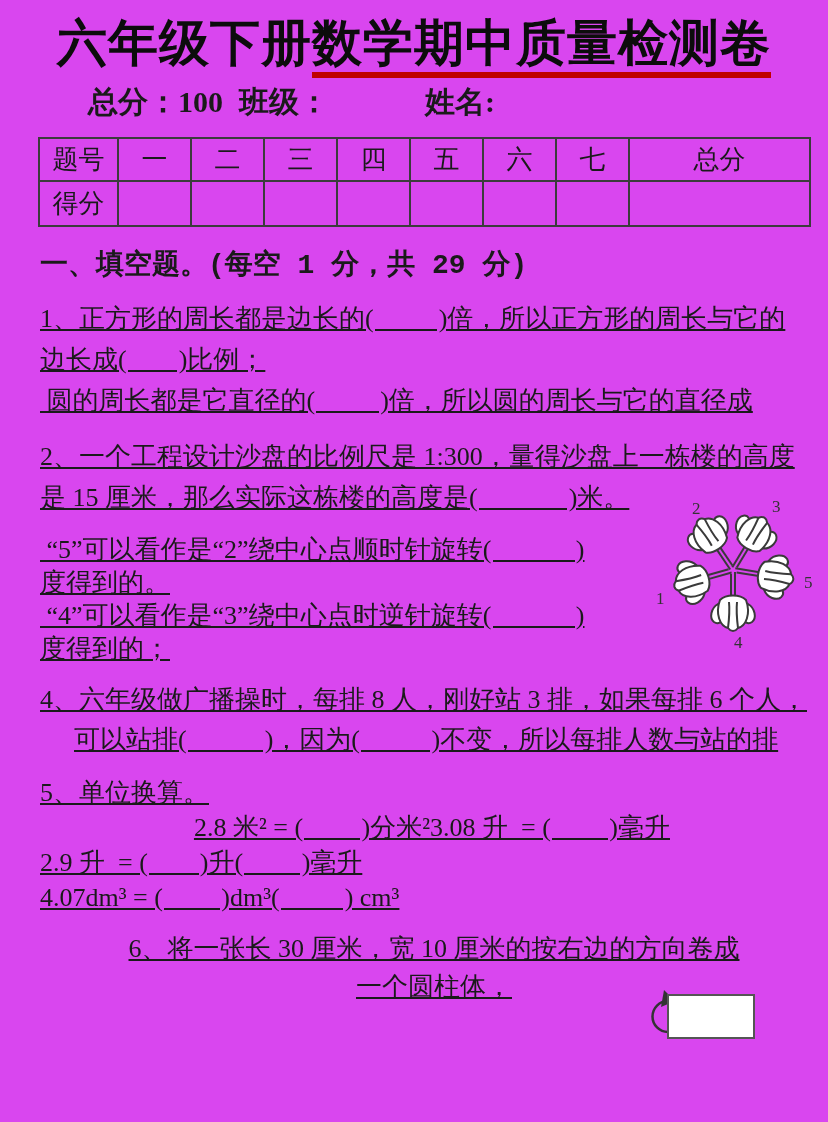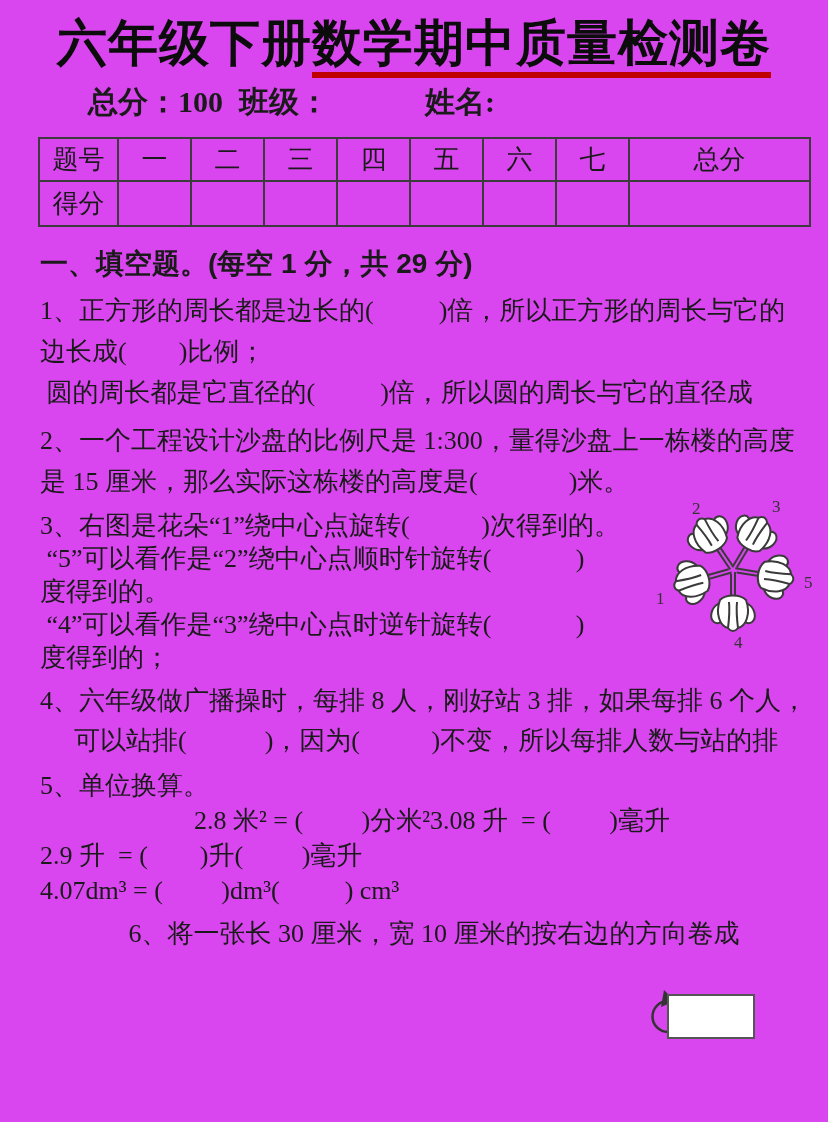--- a/index.html
+++ b/index.html
@@ -50,33 +50,33 @@
     height:41px;
     overflow:hidden;
   }
   td.cw0{width:77px;}
   td.cw1{width:71px;}
   td.cw8{width:179px;}
   tr.r2 td{height:43px;border-radius:6px;}
   
   .sec-heading{
     margin:18px 0 4px 40px;
-    font-family:Liberation Sans, sans-serif;
+    font-family:Liberation Mono, monospace;
     font-weight:900;
     font-size:28px;
     white-space:pre;
   }
   .body-text{margin-left:40px;font-size:26px;}
   .line{white-space:pre;}
   .lh41 .line{line-height:41px;}
   .lh33 .line{line-height:33px;}
   .lh40 .line{line-height:40px;}
   .lh35 .line{line-height:35px;}
   .lh38 .line{line-height:38px;text-align:center;}
-  .blk{margin-top:7px;}
+  .blk{margin-top:15px;text-decoration:underline;}
   .ind2{padding-left:34px;}
   .row2col{display:flex;text-align:right;}
   .row2col .colL{width:390px;white-space:pre;}
   .row2col .colR{white-space:pre;}
   
   .flower-fig{
     position:absolute;
     left:636px;top:486px;
     width:190px;height:170px;
   }
@@ -141,21 +141,20 @@
       <div class="line">边长成(        )比例；</div>
       <div class="line"> 圆的周长都是它直径的(          )倍，所以圆的周长与它的直径成</div>
     </div>
 
     <div class="blk lh41">
       <div class="line">2、一个工程设计沙盘的比例尺是 1:300，量得沙盘上一栋楼的高度</div>
       <div class="line">是 15 厘米，那么实际这栋楼的高度是(              )米。</div>
     </div>
 
     <div class="blk lh33">
-      <div class="line">3、右图是花朵“1”绕中心点旋转(           )次得到的。</div>
       <div class="line"> “5”可以看作是“2”绕中心点顺时针旋转(             )</div>
       <div class="line">度得到的。</div>
       <div class="line"> “4”可以看作是“3”绕中心点时逆针旋转(             )</div>
       <div class="line">度得到的；</div>
     </div>
 
     <div class="blk lh40">
       <div class="line">4、六年级做广播操时，每排 8 人，刚好站 3 排，如果每排 6 个人，</div>
       <div class="line ind2">可以站排(            )，因为(           )不变，所以每排人数与站的排</div>
     </div>
@@ -167,20 +166,21 @@
         <span class="colR">3.08 升  = (         )毫升</span>
       </div>
       <div class="line row2col">
         <span class="colR">2.9 升  = (        )升(         )毫升</span>
       </div>
       <div class="line">4.07dm³ = (         )dm³(          ) cm³</div>
     </div>
 
     <div class="blk lh38">
       <div class="line">6、将一张长 30 厘米，宽 10 厘米的按右边的方向卷成</div>
+      <div class="line">一个圆柱体，</div>
     </div>
 
   </div>
 
   <div class="flower-fig">
     <svg width="190" height="170" viewBox="0 0 190 170">
       <defs>
         <g id="tulip" stroke="#3a3a3a" stroke-width="2" fill="#ffffff">
           <line x1="-2" y1="-28" x2="-2" y2="-2"></line>
           <line x1="2" y1="-28" x2="2" y2="-4"></line>

